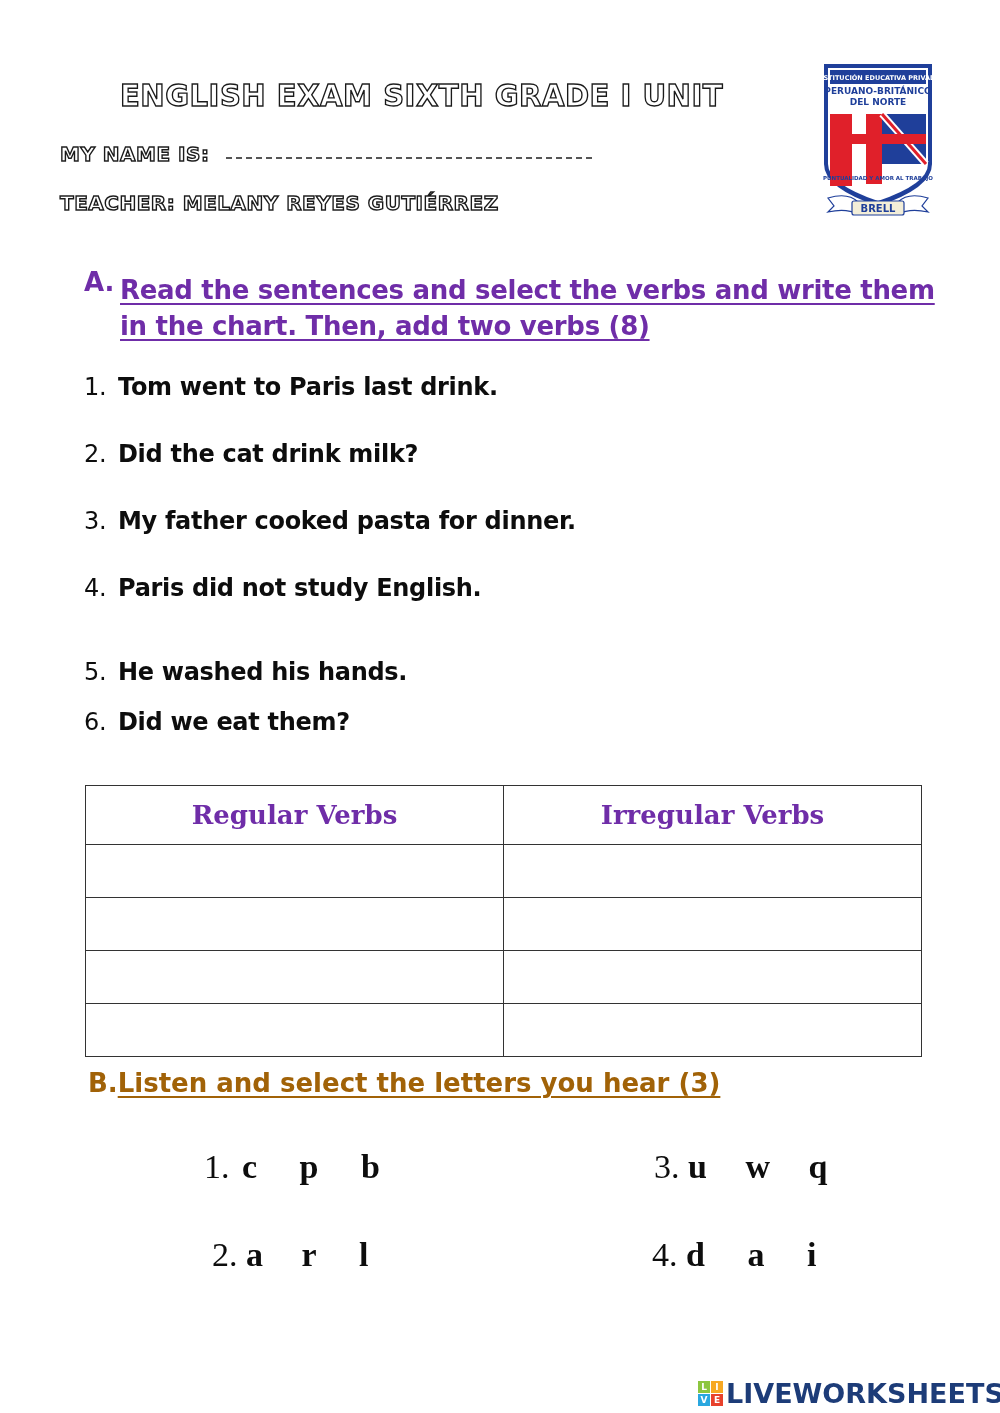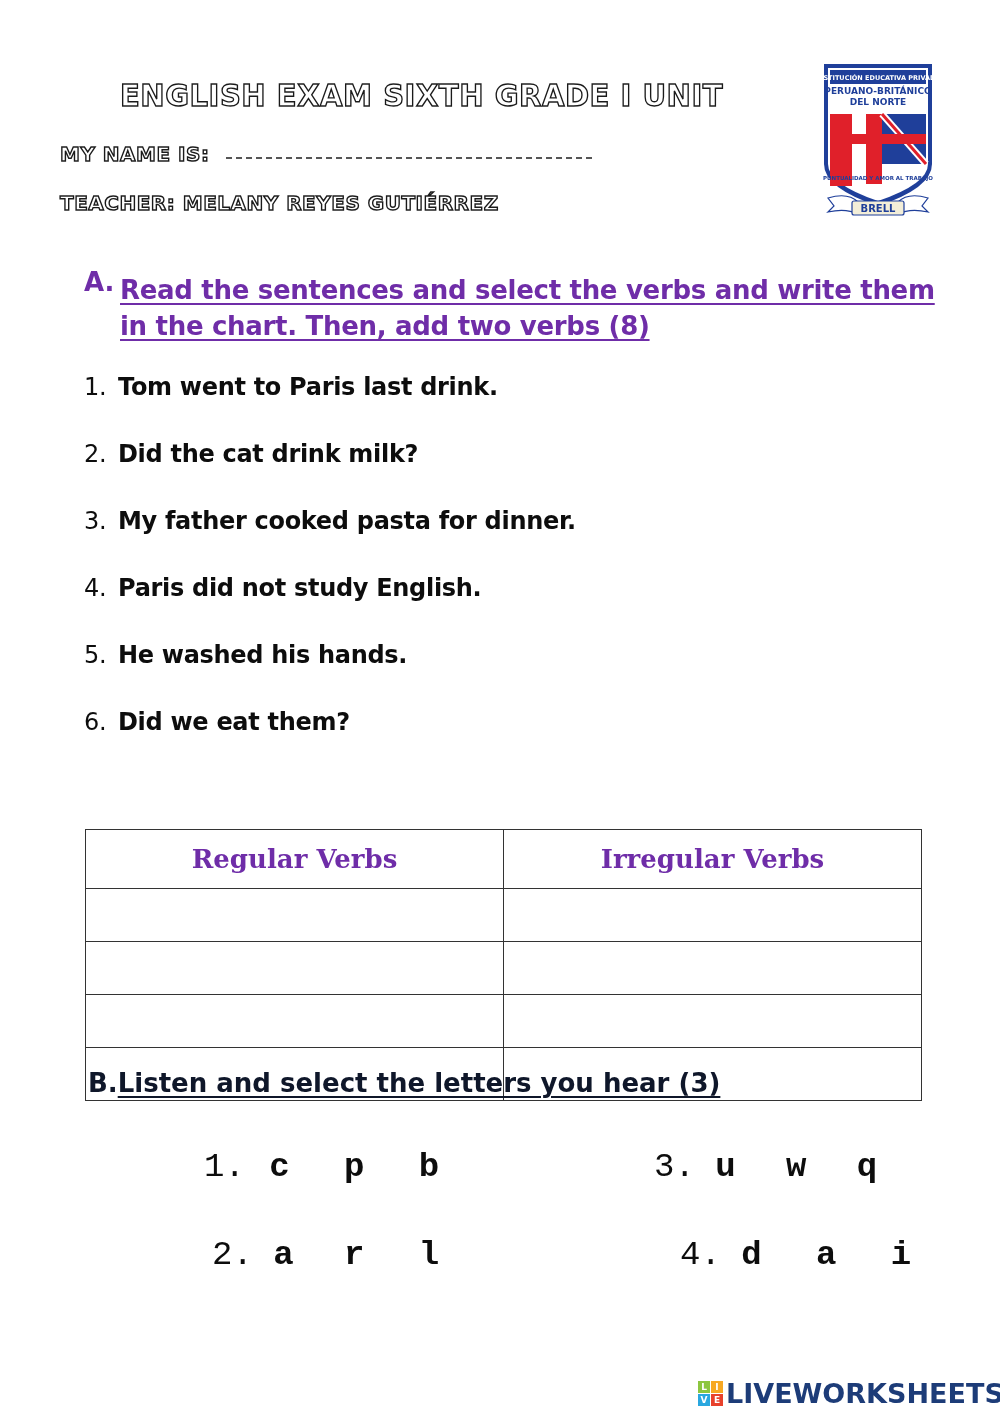--- a/index.html
+++ b/index.html
@@ -22,29 +22,29 @@
   .crest { position: absolute; left: 818px; top: 60px; width: 120px; height: 160px; }
 
   .section-a { position: absolute; left: 84px; top: 264px; width: 860px; color: #6f2da8; font-family: "DejaVu Sans", sans-serif; font-weight: bold; font-size: 26px; line-height: 36px; }
   .section-a .letter { position: absolute; left: 0; top: 0; }
   .section-a .instr { position: absolute; left: 36px; top: 8px; width: 822px; text-decoration: underline; text-decoration-thickness: 2px; text-underline-offset: 4px; letter-spacing: -0.3px; }
 
   .sentences { position: absolute; left: 84px; top: 373px; }
   .sentence { position: absolute; left: 0; white-space: nowrap; font-family: "DejaVu Sans", sans-serif; font-size: 24px; font-weight: bold; color: #0d0d0d; letter-spacing: -0.3px; }
   .sentence .num { font-weight: normal; display: inline-block; width: 34px; }
 
-  table.chart { position: absolute; left: 85px; top: 785px; width: 837px; border-collapse: collapse; margin-top: 44px; }
+  table.chart { position: absolute; left: 85px; top: 785px; width: 837px; border-collapse: collapse; }
   table.chart th, table.chart td { border: 1.5px solid #333; }
   table.chart th { height: 56px; color: #6f2da8; font-family: "DejaVu Serif", serif; font-size: 26px; font-weight: bold; text-align: center; width: 50%; }
   table.chart td { height: 50px; }
 
-  .section-b { position: absolute; left: 88px; top: 1068px; color: #0f172a; font-family: "DejaVu Sans", sans-serif; font-weight: bold; font-size: 26px; white-space: nowrap; }
+  .section-b { position: absolute; left: 88px; top: 1068px; color: #a16207; font-family: "DejaVu Sans", sans-serif; font-weight: bold; font-size: 26px; white-space: nowrap; }
   .section-b .instr { text-decoration: underline; text-decoration-thickness: 2px; text-underline-offset: 4px; }
 
-  .letters-row { position: absolute; font-family: Liberation Mono, monospace; font-size: 34px; font-weight: bold; color: #0d0d0d; white-space: nowrap; }
+  .letters-row { position: absolute; font-family: Liberation Serif, serif; font-size: 34px; font-weight: bold; color: #0d0d0d; white-space: nowrap; }
   .letters-row .num { font-weight: normal; }
   .letters-row .opt { display: inline-block; cursor: pointer; }
 
   .footer-logo { position: absolute; left: 698px; top: 1378px; display: flex; align-items: center; }
   .live-box { display: grid; grid-template-columns: 12px 12px; grid-template-rows: 12px 12px; gap: 1px; margin-right: 3px; }
   .live-box span { display: flex; align-items: center; justify-content: center; font-size: 9px; font-weight: bold; color: #fff; font-family: "DejaVu Sans", sans-serif; }
   .footer-text { font-family: "DejaVu Sans", sans-serif; font-weight: bold; font-size: 27px; color: #1d3c78; letter-spacing: 0px; }
 </style>
 </head>
 <body>
@@ -88,21 +88,21 @@
   </div>
   <div class="sentence" style="top:67px">
     <span class="num">2.</span><span>Did the cat drink milk?</span>
   </div>
   <div class="sentence" style="top:134px">
     <span class="num">3.</span><span>My father cooked pasta for dinner.</span>
   </div>
   <div class="sentence" style="top:201px">
     <span class="num">4.</span><span>Paris did not study English.</span>
   </div>
-  <div class="sentence" style="top:268px">
+  <div class="sentence" style="top:285px">
     <span class="num">5.</span><span>He washed his hands.</span>
   </div>
   <div class="sentence" style="top:335px">
     <span class="num">6.</span><span>Did we eat them?</span>
   </div>
 </div>
 
 <table class="chart">
   <thead>
     <tr>
@@ -148,21 +148,21 @@
   <span class="opt" style="margin-left:34px">l</span>
 </div>
 
 <div class="letters-row" style="left:654px; top:1148px;">
   <span class="num">3.</span>
   <span class="opt" style="margin-left:0px">u</span>
   <span class="opt" style="margin-left:30px">w</span>
   <span class="opt" style="margin-left:30px">q</span>
 </div>
 
-<div class="letters-row" style="left:680px; top:1236px;">
+<div class="letters-row" style="left:652px; top:1236px;">
   <span class="num">4.</span>
   <span class="opt" style="margin-left:0px">d</span>
   <span class="opt" style="margin-left:34px">a</span>
   <span class="opt" style="margin-left:34px">i</span>
 </div>
 
 <div class="footer-logo">
   <div class="live-box">
     <span style="background:#8cc63f">L</span>
     <span style="background:#f7a823">I</span>

